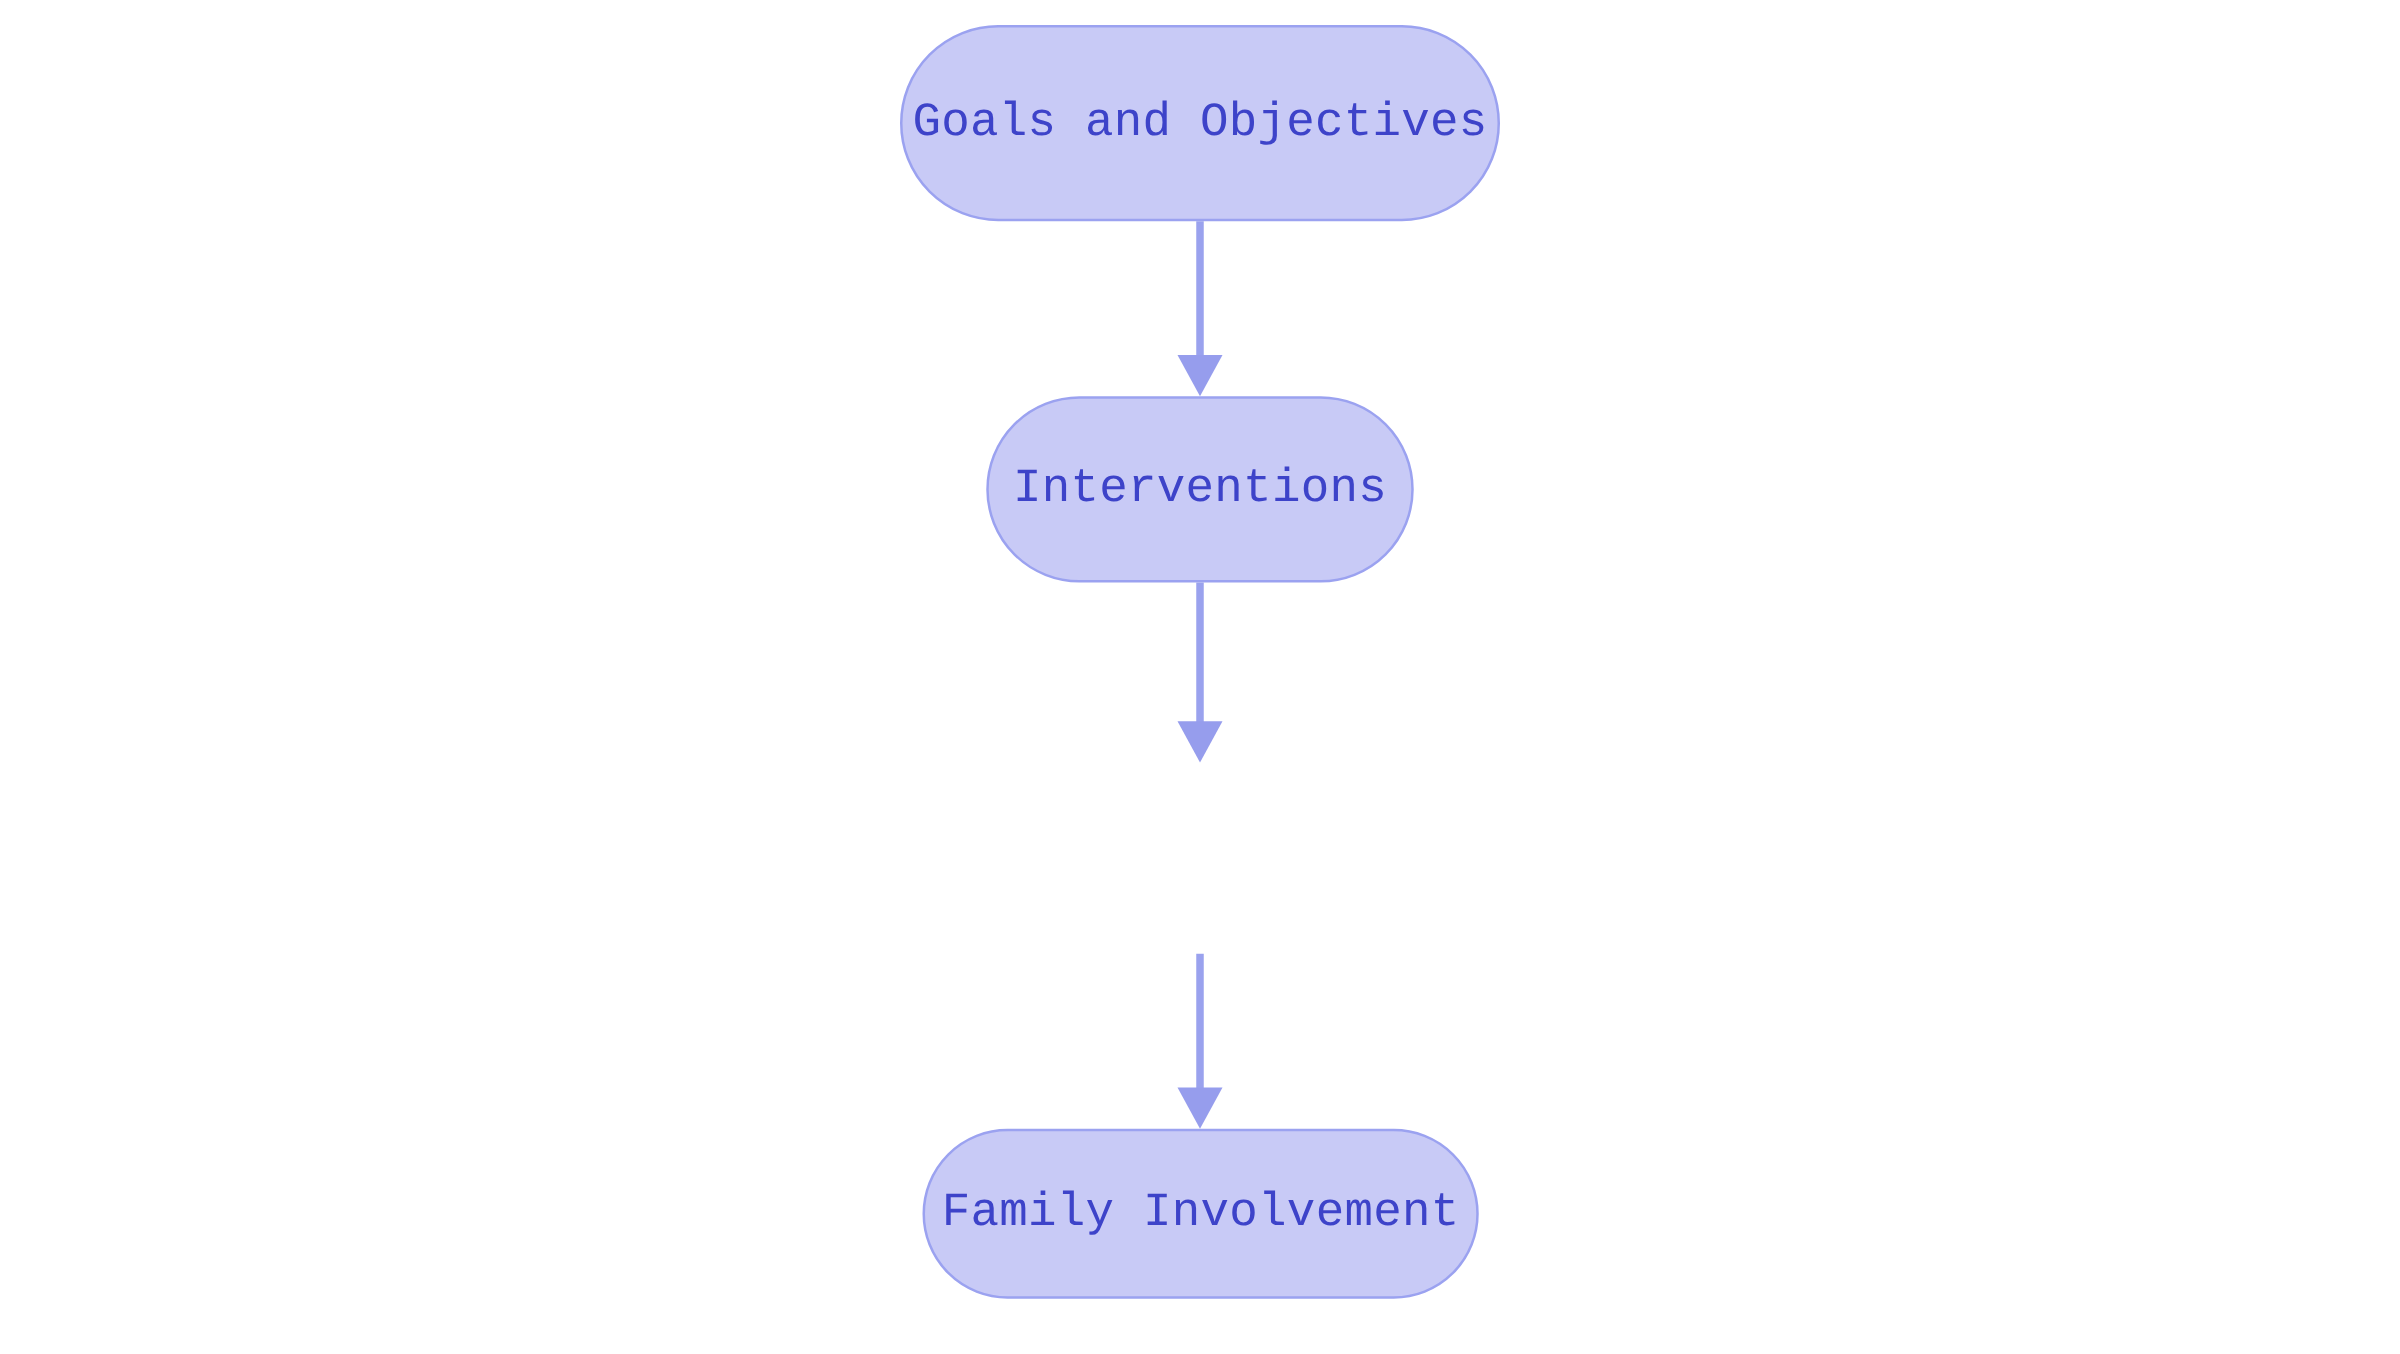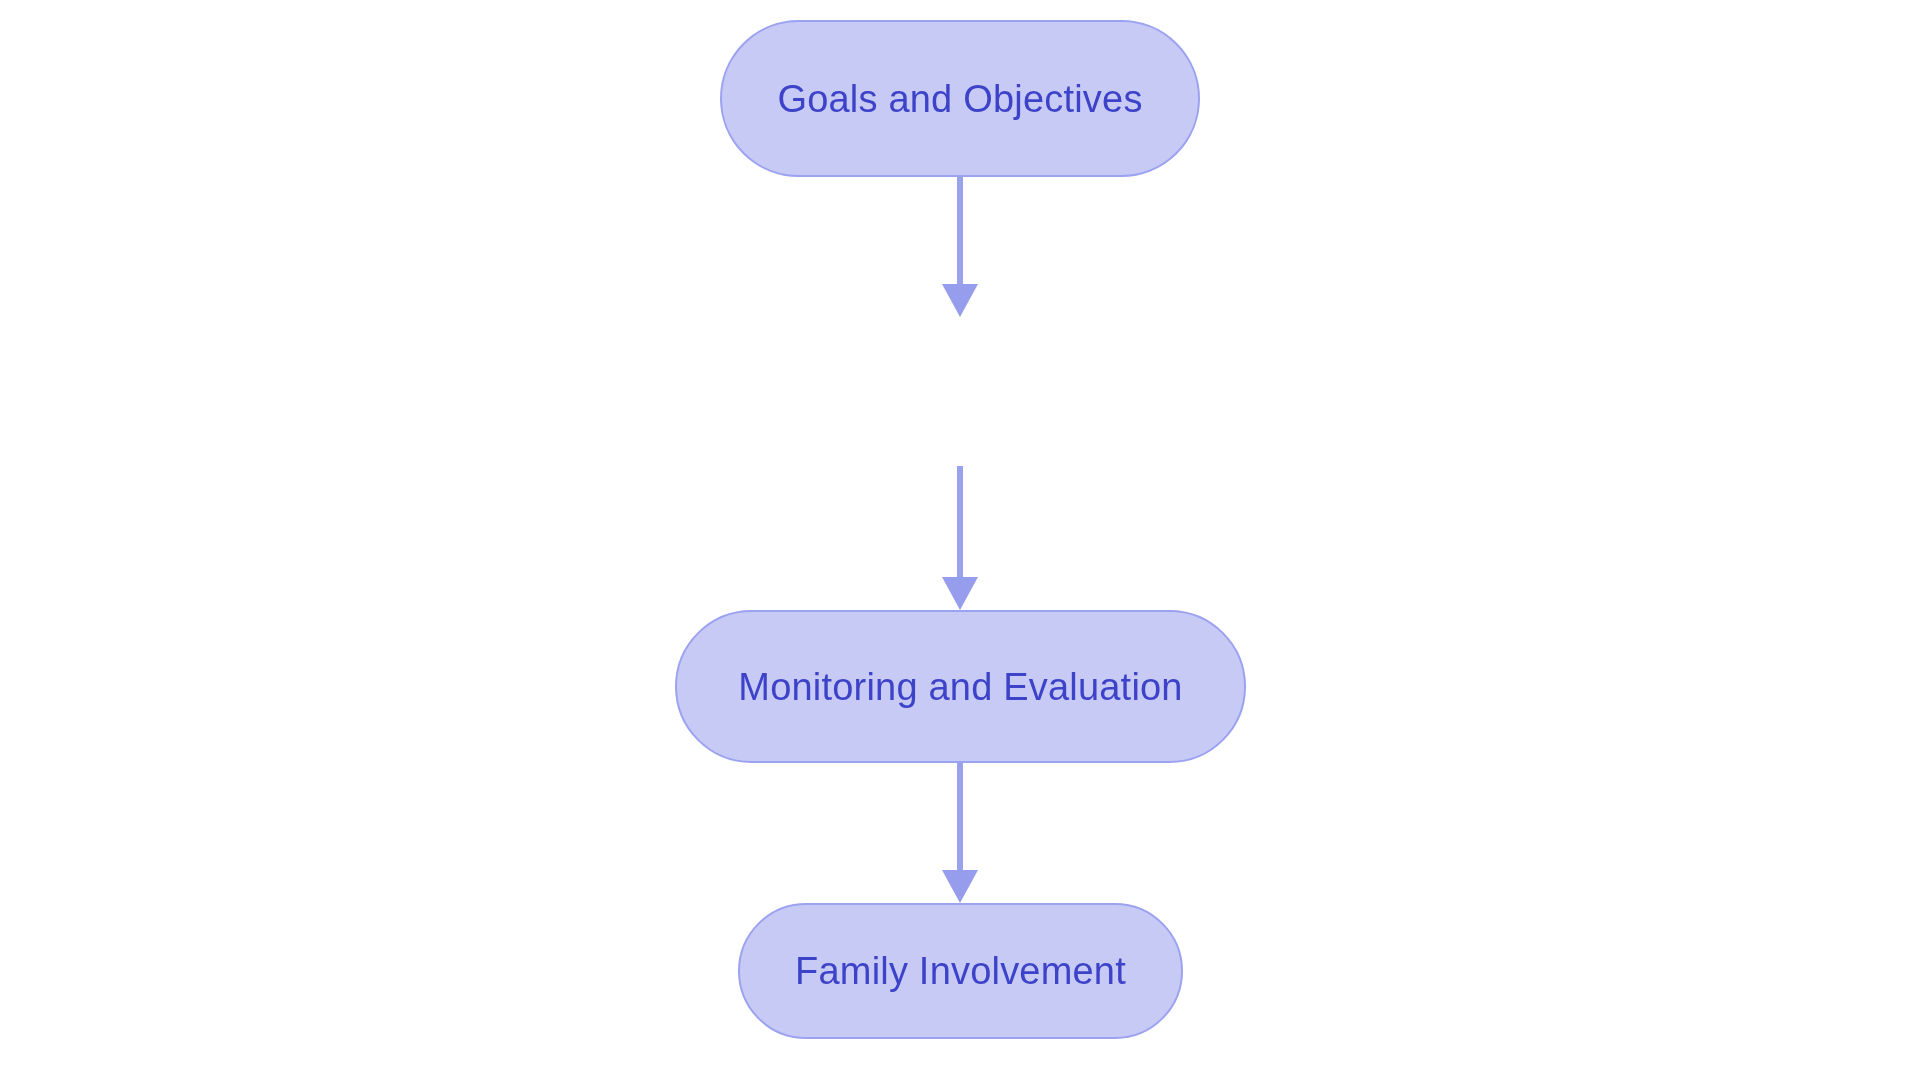--- a/index.html
+++ b/index.html
@@ -6,21 +6,21 @@
     margin: 0;
     padding: 0;
     background: #ffffff;
   }
   #canvas {
     position: relative;
     width: 1920px;
     height: 1083px;
     background: #ffffff;
     overflow: hidden;
-    font-family: Liberation Sans, sans-serif;
+    font-family: Liberation Mono, monospace;
   }
   .node {
     position: absolute;
     box-sizing: border-box;
     background: #c8caf6;
     border: 2px solid #9ba2f0;
     border-radius: 999px;
     display: flex;
     align-items: center;
     justify-content: center;
@@ -73,29 +73,29 @@
 
   <div class="node" id="node-goals">
     <span class="node-label">Goals and Objectives</span>
   </div>
 
   <div class="connector" id="connector-1">
     <div class="arrow-line"></div>
     <div class="arrow-head"></div>
   </div>
 
+  <div class="node" id="node-interventions">
+    <span class="node-label">Interventions</span>
+  </div>
 
   <div class="connector" id="connector-2">
     <div class="arrow-line"></div>
     <div class="arrow-head"></div>
   </div>
 
-  <div class="node" id="node-monitoring">
-    <span class="node-label">Monitoring and Evaluation</span>
-  </div>
 
   <div class="connector" id="connector-3">
     <div class="arrow-line"></div>
     <div class="arrow-head"></div>
   </div>
 
   <div class="node" id="node-family">
     <span class="node-label">Family Involvement</span>
   </div>
 

